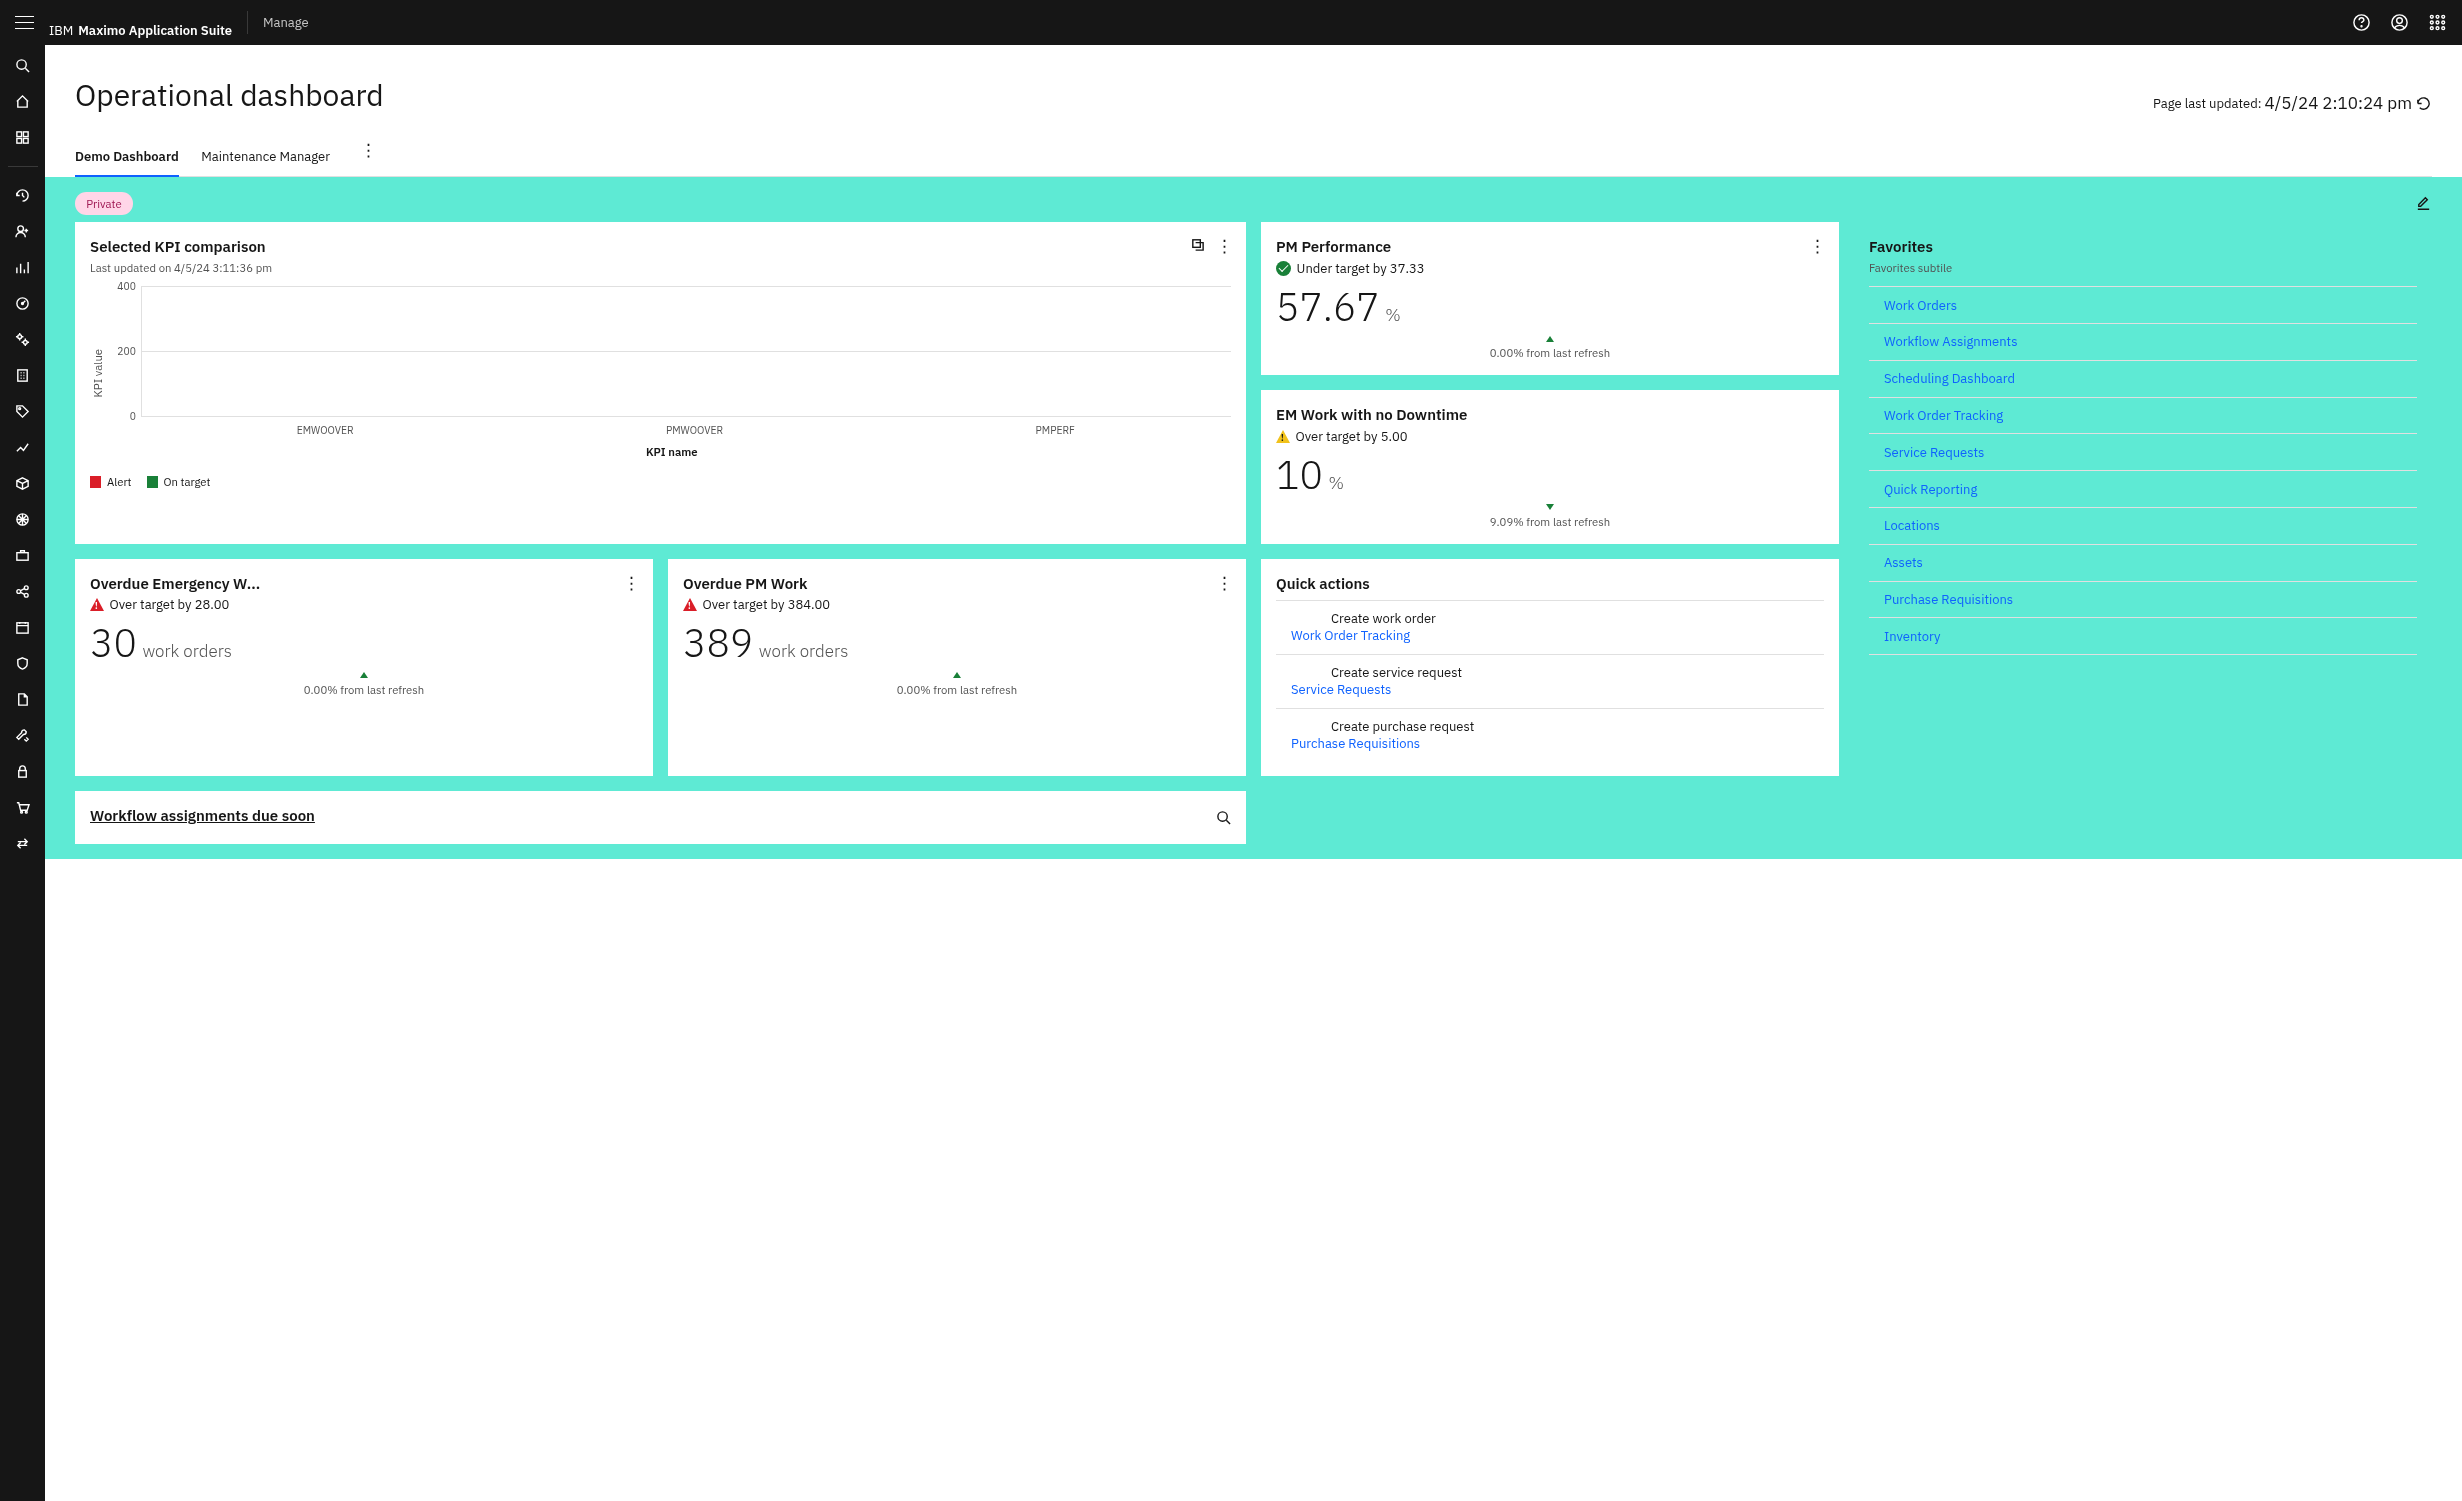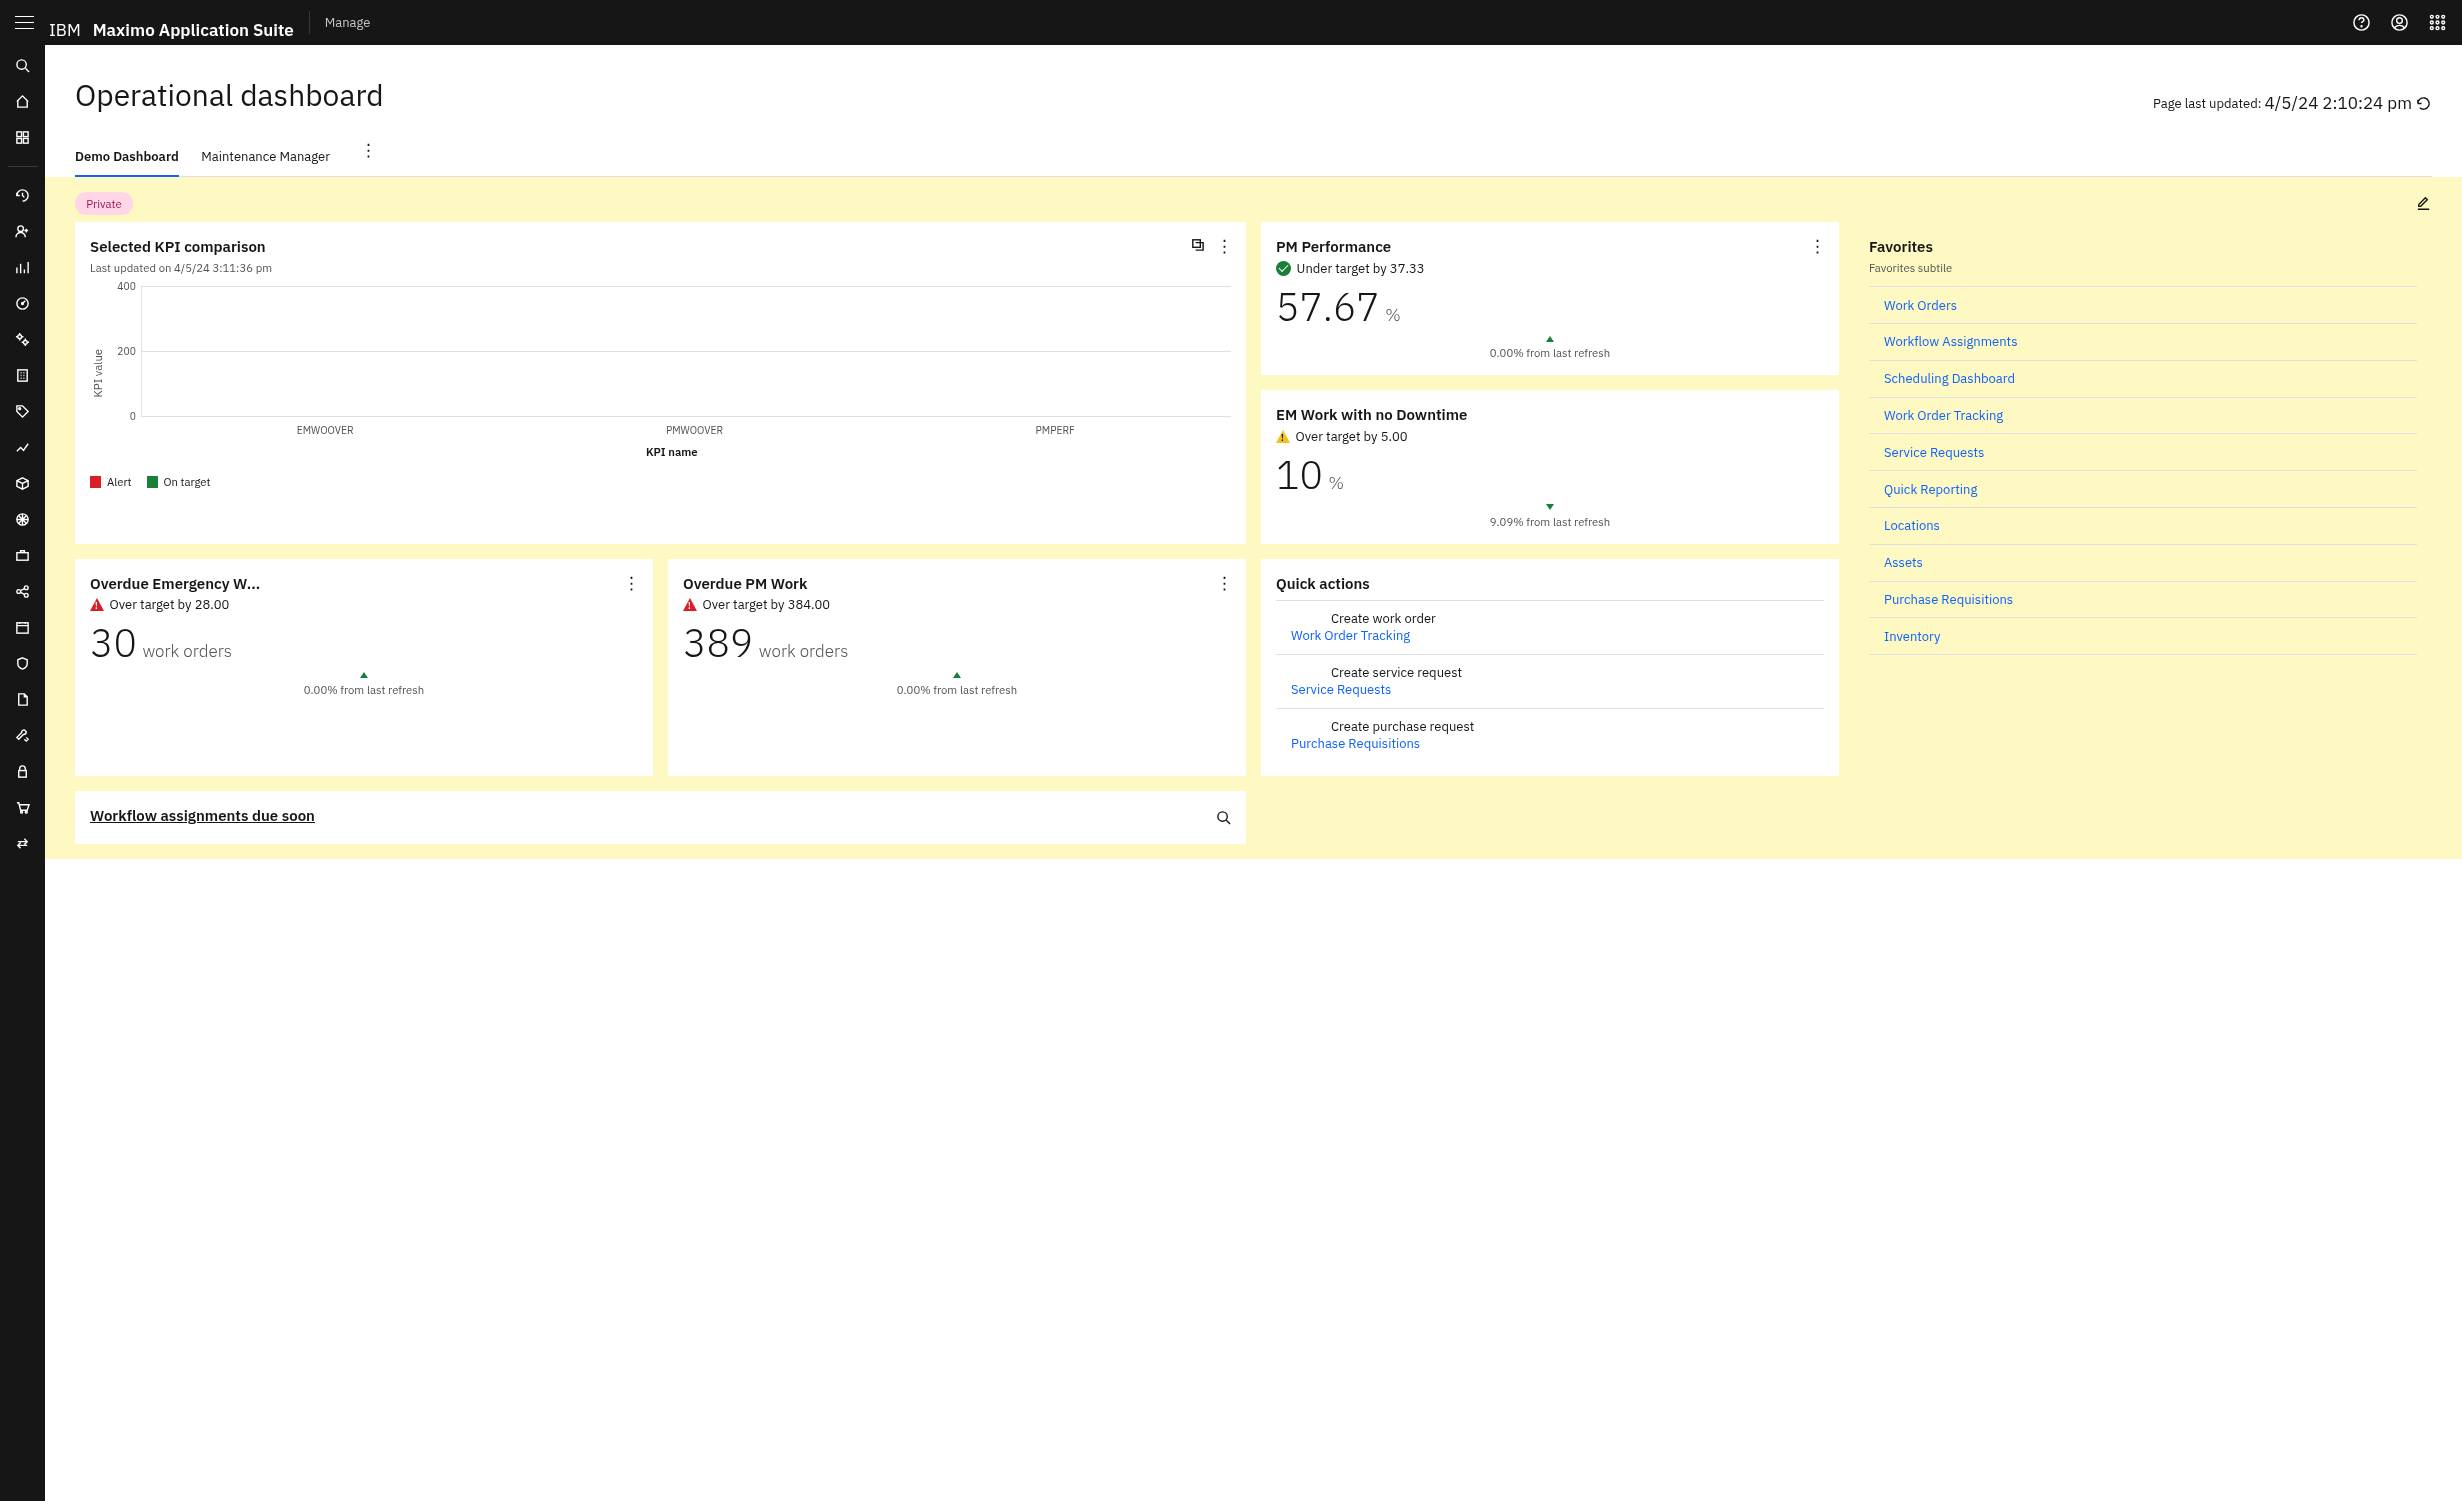--- a/index.html
+++ b/index.html
@@ -1,20 +1,20 @@
 <!DOCTYPE html>
 <html style="font-size:15px"><head>
 <meta charset="utf-8">
 <style>
 * { box-sizing: border-box; margin: 0; padding: 0; }
 body { font-family: 'IBM Plex Sans', -apple-system, BlinkMacSystemFont, sans-serif; background: #fff; color: #161616; }
 .top-header { background: #161616; color: #fff; height: 45px; display: flex; align-items: center; padding: 0 15px; }
 .hamburger { width: 19px; height: 19px; display: flex; flex-direction: column; justify-content: space-around; cursor: pointer; margin-right: 15px; }
 .hamburger span { display: block; height: 0.9px; background: #fff; width: 100%; }
-.brand { font-size: 17px; display: flex; align-items: center; gap: 12px; margin-top: 15px; }
+.brand { font-size: 13px; display: flex; align-items: center; gap: 5px; margin-top: 15px; }
 .brand-ibm { font-weight: 400; }
 .brand-maximo { font-weight: 600; }
 .brand-divider { width: 0.9px; height: 22.5px; background: #393939; margin: 0 15px; }
 .brand-manage { color: #c6c6c6; font-size: 13px; }
 .top-header-spacer { flex: 1; }
 .top-header-icons { display: flex; gap: 19px; align-items: center; }
 .top-header-icons .hicon { width: 19px; height: 19px; cursor: pointer; }
 
 .layout { display: flex; }
 .left-rail { width: 45px; background: #161616; display: flex; flex-direction: column; align-items: center; padding-top: 11.3px; gap: 17px; min-height: calc(100vh - 45px); }
@@ -28,21 +28,21 @@
 .page-updated { display: flex; align-items: center; gap: 3px; font-size: 13px; color: #161616; margin-top: 17px; }
 .page-updated .time { font-size: 17px; }
 .refresh-icon { width: 17px; height: 17px; cursor: pointer; }
 
 .tabs-row { display: flex; align-items: center; gap: 22.5px; border-bottom: 0.9px solid #e0e0e0; margin-top: 22.5px; position: relative; }
 .tab { padding: 11.3px 0; font-size: 13px; cursor: pointer; position: relative; }
 .tab.active { font-weight: 600; }
 .tab.active::after { content: ''; position: absolute; bottom: -0.9px; left: 0; right: 0; height: 1.9px; background: #0f62fe; }
 .tabs-menu { margin-left: 7.5px; cursor: pointer; padding-bottom: 11.3px; }
 
-.dash-body { background: #fef9c3; padding: 15px; margin: 0 -30px; }
+.dash-body { background: #5eead4; padding: 15px; margin: 0 -30px; }
 .badge-row { display: flex; align-items: center; justify-content: space-between; padding: 0 15px 7.5px 15px; }
 .private-badge { background: #ffd6e8; color: #9f1853; padding: 3.8px 11.3px; border-radius: 11.3px; font-size: 11.3px; }
 .edit-icon { width: 17px; height: 17px; cursor: pointer; }
 
 .grid { display: grid; grid-template-columns: 1fr 1fr 1fr 1fr; gap: 15px; padding: 0 15px; }
 .card { background: #fff; padding: 15px; position: relative; }
 .card-title { font-size: 15px; font-weight: 600; margin-bottom: 3.8px; }
 .card-subtitle { font-size: 11.3px; color: #525252; }
 .card-actions { position: absolute; top: 15px; right: 15px; display: flex; gap: 11.3px; }
 .card-actions .cicon { width: 15px; height: 15px; cursor: pointer; }

